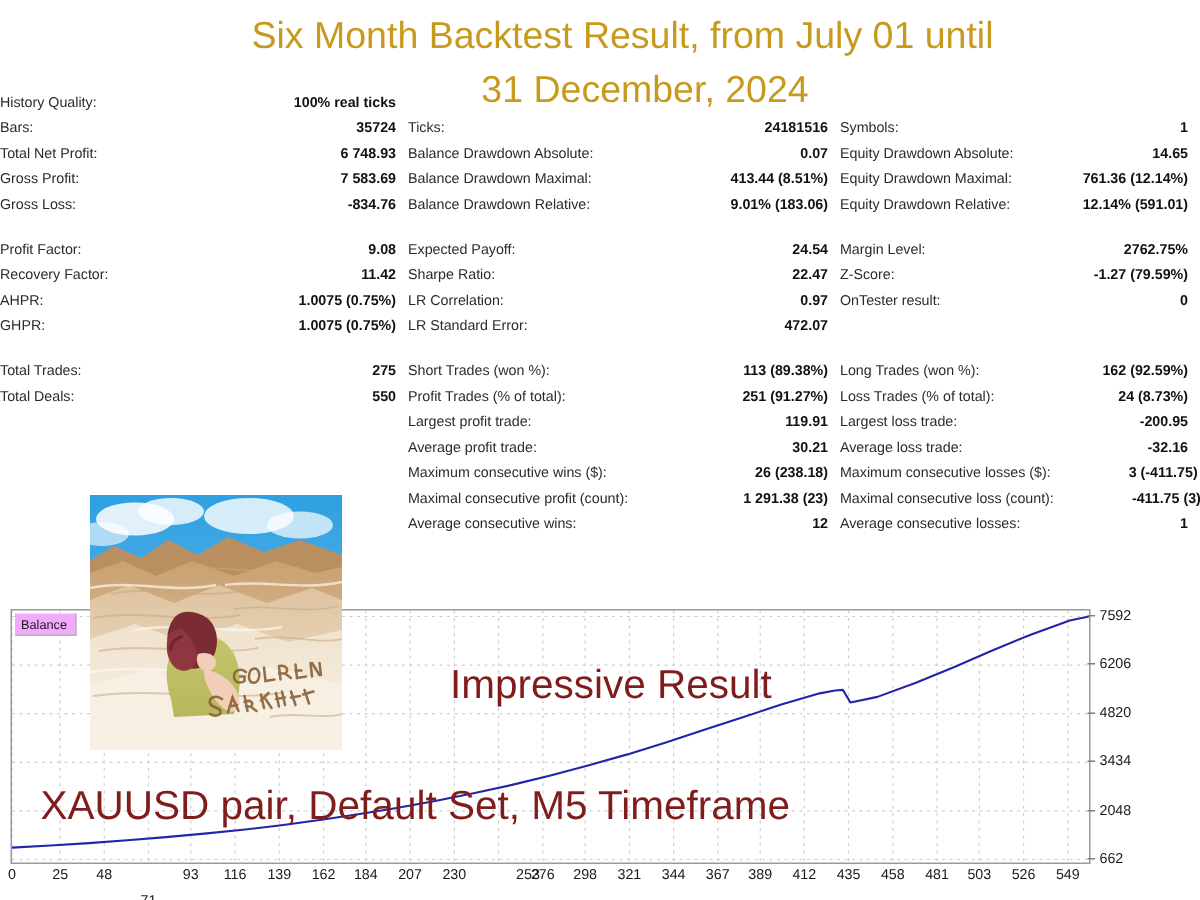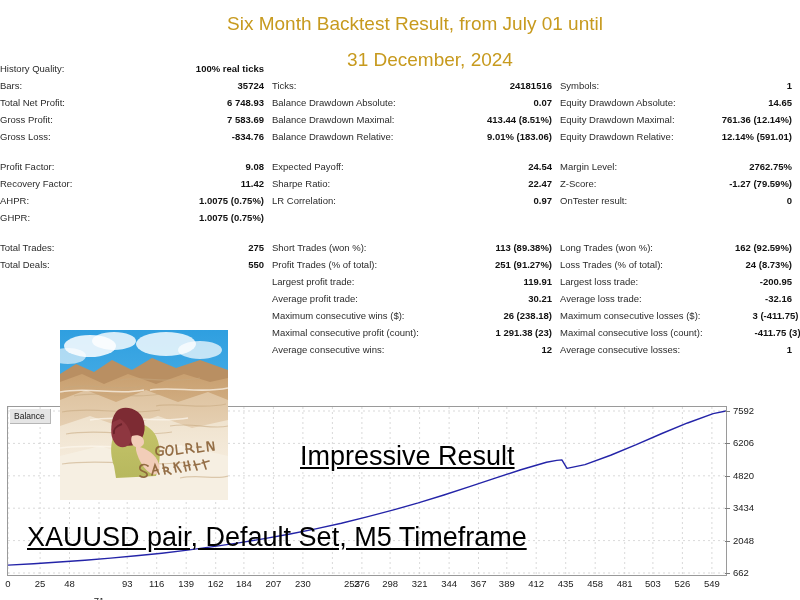--- a/index.html
+++ b/index.html
@@ -16,21 +16,21 @@
     background: #ffffff;
   }
 
   
   .title-overlay {
     position: absolute;
     left: 0; top: 6px;
     width: 800px;
     text-align: center;
     color: #c79a1e;
-    font-size: 19px;
+    font-size: 25px;
     line-height: 36px;
     letter-spacing: 0px;
     z-index: 40;
     pointer-events: none;
   }
   .title-line { display: block; white-space: nowrap; }
   .title-line.l1 { padding-left: 30px; }
   .title-line.l2 { padding-left: 60px; }
 
   
@@ -86,21 +86,21 @@
     z-index: 5;
   }
   .chart-svg { display: block; width: 718px; height: 168px; }
   .balance-legend {
     position: absolute;
     left: 2px; top: 2px;
     padding: 2px 5px 2px 4px;
     border: 1px solid #b6b6b6;
     border-left: none;
     border-top: none;
-    background: #e5e5e5;
+    background: #f0abfc;
     font-size: 8.5px;
     color: #1a1a1a;
     z-index: 8;
   }
 
   
   .y-axis {
     position: absolute;
     left: 731px; top: 406px;
     width: 60px; height: 178px;
@@ -144,25 +144,24 @@
     left: 60px; top: 330px;
     width: 168px; height: 170px;
     z-index: 20;
     overflow: hidden;
   }
   .logo-art svg { display: block; }
 
   
   .cap {
     position: absolute;
-    color: #000000;
+    color: #7f1d1d;
     z-index: 30;
     white-space: nowrap;
     pointer-events: none;
-    text-decoration: underline;
   }
   .cap-impressive {
     left: 300px; top: 440px;
     font-size: 27px;
     line-height: 32px;
   }
   .cap-pair {
     left: 27px; top: 521px;
     font-size: 27px;
     line-height: 32px;
@@ -286,20 +285,24 @@
           </div>
           <div class="cell c3">
             <span class="lbl">OnTester result:</span>
             <span class="val">0</span>
           </div>
         </div>
         <div class="stat-row">
           <div class="cell c1">
             <span class="lbl">GHPR:</span>
             <span class="val">1.0075 (0.75%)</span>
+          </div>
+          <div class="cell c2">
+            <span class="lbl">LR Standard Error:</span>
+            <span class="val">472.07</span>
           </div>
           <div class="cell c3 empty">
             <span class="lbl"></span>
             <span class="val"></span>
           </div>
         </div>
       </div>
       <div class="stat-group">
         <div class="stat-row">
           <div class="cell c1">

